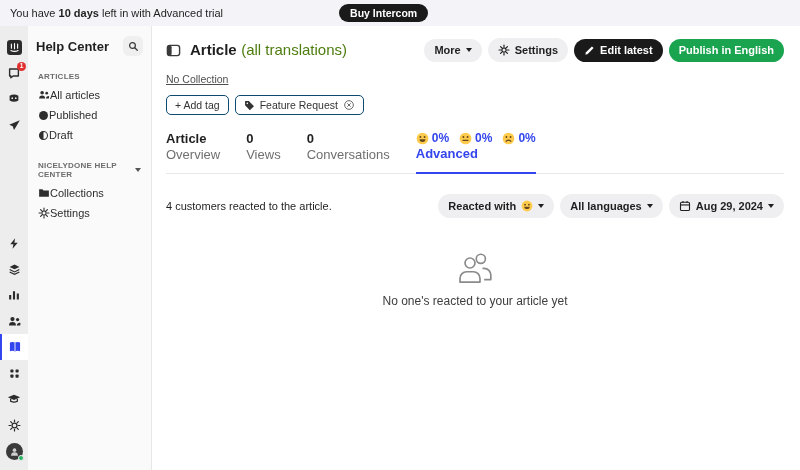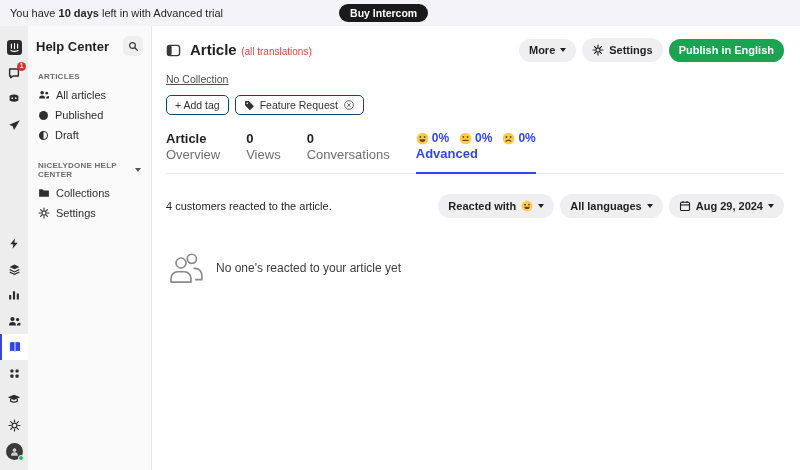--- a/index.html
+++ b/index.html
@@ -25,29 +25,29 @@
   .rail-badge { position:absolute; top:2px; right:2px; min-width:9px; height:9px; background:#e0312f; color:#fff; border-radius:5px; font-size:6.5px; font-weight:bold; display:flex; align-items:center; justify-content:center; line-height:1; }
   .avatar { width:17px; height:17px; border-radius:50%; background:#3a3a3a; position:relative; display:flex; align-items:center; justify-content:center; }
   .avatar .status { position:absolute; right:-1px; bottom:-1px; width:6px; height:6px; background:#27b363; border:1px solid #ededed; border-radius:50%; }
 
   
   .panel { width:124px; background:#fafafa; border-right:1px solid #e7e7e7; padding:10px 8px; flex-shrink:0; }
   .panel-head { display:flex; align-items:center; justify-content:space-between; }
   .panel-title { font-size:13px; font-weight:bold; }
   .search-btn { width:20px; height:20px; border:none; background:#efefef; border-radius:6px; display:flex; align-items:center; justify-content:center; color:#3a3a3a; cursor:pointer; }
   .sec-label { font-size:8px; font-weight:bold; color:#6d6d6d; letter-spacing:.03em; margin:16px 2px 4px; display:flex; align-items:center; justify-content:space-between; }
-  .nav-item { display:flex; align-items:center; gap:6px; font-size:11px; color:#2e2e2e; padding:4px 2px; border-radius:5px; cursor:pointer; }
+  .nav-item { display:flex; align-items:center; font-size:11px; color:#2e2e2e; padding:4px 2px; border-radius:5px; cursor:pointer; }
   .nav-item svg, .nav-item .glyph { flex-shrink:0; color:#2e2e2e; }
   .caret-down { width:0; height:0; border-left:3.5px solid transparent; border-right:3.5px solid transparent; border-top:4px solid #555; display:inline-block; }
 
   
   .main { flex:1; background:#fff; padding:12px 16px 0 14px; position:relative; }
   .main-head { display:flex; align-items:center; gap:9px; }
   .page-title { font-size:15px; font-weight:bold; }
-  .page-subtitle { font-size:10px; color:#ef4444; font-weight:normal; }
+  .page-subtitle { font-size:15px; color:#4d7c0f; font-weight:normal; }
   .head-actions { margin-left:auto; display:flex; gap:6px; align-items:center; }
   .btn { border:none; cursor:pointer; font-family:inherit; display:inline-flex; align-items:center; gap:5px; font-size:11px; font-weight:bold; padding:6px 10px; border-radius:14px; background:#efeff1; color:#1f1f1f; line-height:1; }
   .btn .caret-down { border-top-color:#1f1f1f; }
   .btn.black { background:#1a1a1a; color:#fff; }
   .btn.green { background:#1ba450; color:#fff; }
 
   .collection-link { display:inline-block; margin-top:11px; font-size:10.5px; color:#4f4f4f; text-decoration:underline; cursor:pointer; }
 
   .tag-row { margin-top:8px; display:flex; gap:6px; }
   .tag { display:inline-flex; align-items:center; gap:5px; border:1px solid #0c4a6e; background:#fff; border-radius:5px; padding:3px 8px; font-size:10.5px; color:#333; cursor:pointer; }
@@ -62,21 +62,21 @@
   .tab.active::after { content:""; position:absolute; left:0; right:0; bottom:-1px; height:2px; background:#3345ec; }
   .reactions { display:flex; align-items:center; gap:10px; }
   .reaction { display:flex; align-items:center; gap:3px; font-size:12px; font-weight:bold; color:#3345ec; }
 
   
   .filter-row { margin-top:20px; display:flex; align-items:center; }
   .summary { font-size:11px; color:#1f1f1f; }
   .filter-actions { margin-left:auto; display:flex; gap:6px; }
 
   
-  .empty { margin-top:34px; display:flex; flex-direction:row; align-items:center; gap:10px; }
+  .empty { margin-top:34px; display:flex; flex-direction:column; align-items:center; gap:10px; }
   .empty-msg { font-size:12px; color:#3d3d3d; }
 
   .face { display:inline-block; }
 </style>
 </head>
 <body>
 
 <div class="banner">
   <span>
     <span>You have</span> <b>10 days</b> <span>left in with Advanced trial</span>
@@ -253,20 +253,26 @@
         <button class="btn">
           <span>More</span>
             <span class="caret-down"></span>
         </button>
         <button class="btn">
           <svg width="12" height="12" viewBox="0 0 16 16" fill="none" stroke="currentColor" stroke-width="1.6" stroke-linecap="round">
               <circle cx="8" cy="8" r="2.8"></circle>
               <path d="M8 1.4v2M8 12.6v2M1.4 8h2M12.6 8h2M3.4 3.4l1.4 1.4M11.2 11.2l1.4 1.4M12.6 3.4l-1.4 1.4M4.8 11.2l-1.4 1.4"></path>
             </svg>
           <span>Settings</span>
+        </button>
+        <button class="btn black">
+          <svg width="11" height="11" viewBox="0 0 16 16" fill="currentColor">
+              <path d="M2 14 l.9-3.4 8.6-8.6 2.5 2.5 -8.6 8.6z"></path>
+            </svg>
+          <span>Edit latest</span>
         </button>
         <button class="btn green">
           <span>Publish in English</span>
         </button>
       </div>
     </div>
 
     <a class="collection-link">No Collection</a>
 
     <div class="tag-row">

